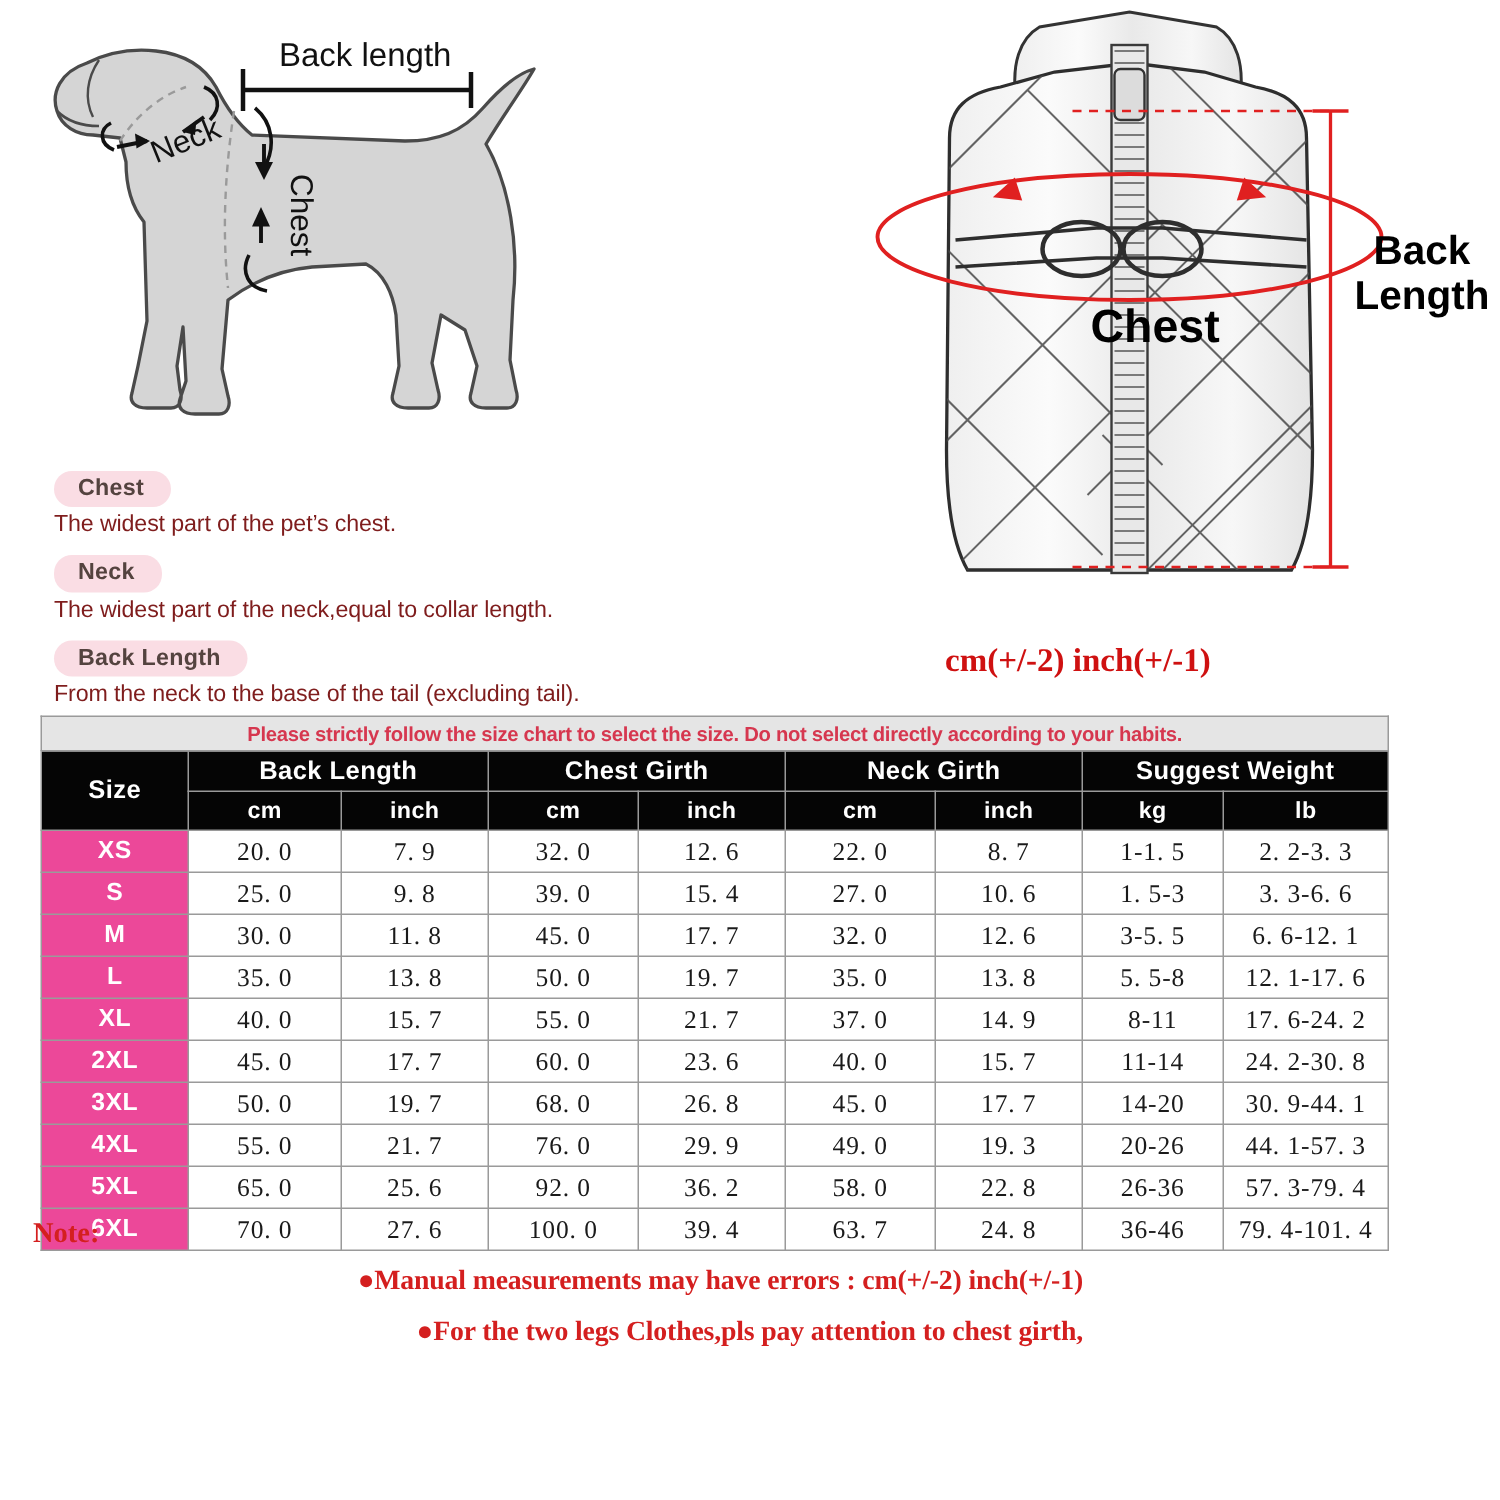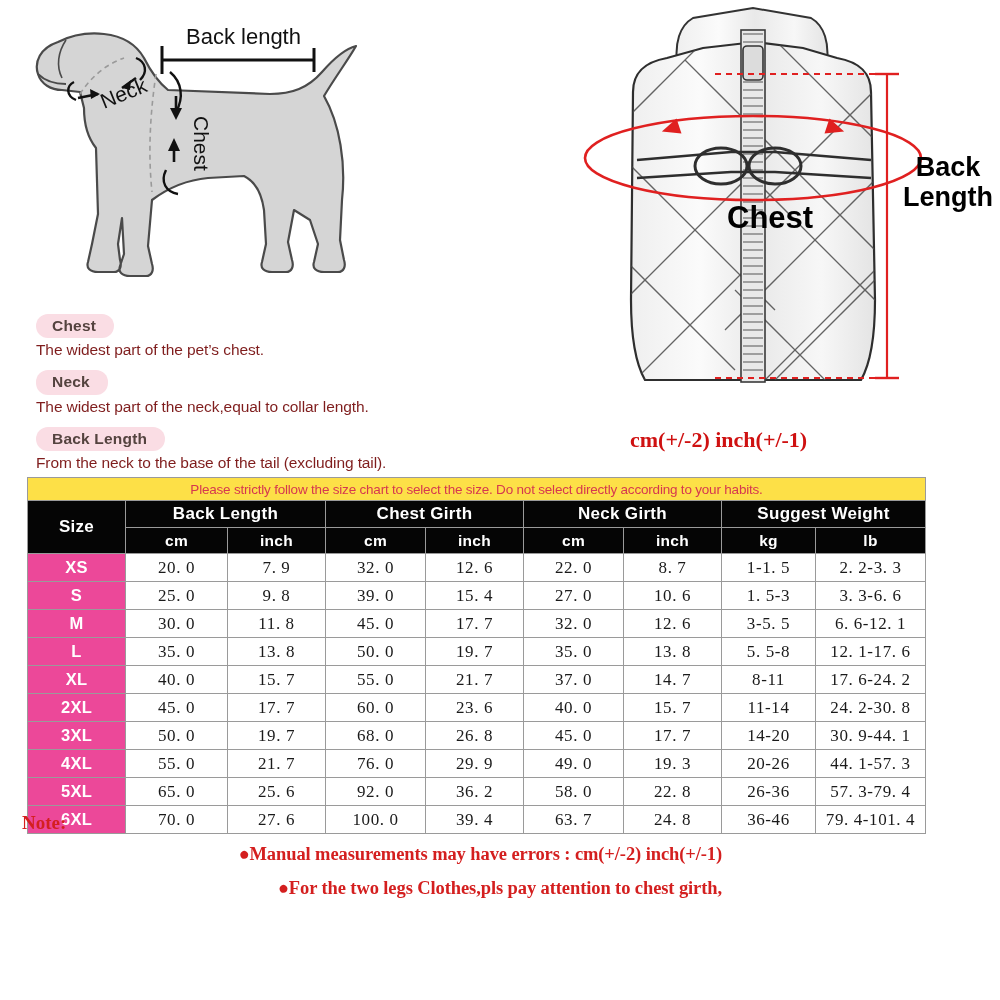--- a/index.html
+++ b/index.html
@@ -75,24 +75,24 @@
     table-layout: fixed;
     border: 1px solid #9a9a9a;
   }
   table.size-chart td, table.size-chart th {
     border: 1px solid #9a9a9a;
     padding: 0;
     text-align: center;
     vertical-align: middle;
   }
   .banner-cell {
-    background: #fde047;
+    background: #e5e5e5;
     color: #d6374f;
     font-size: 13.5px;
-    font-weight: 400;
+    font-weight: 700;
     height: 22px;
     letter-spacing: -.2px;
     white-space: nowrap;
   }
   .hdr {
     background: #050505;
     color: #ffffff;
     font-weight: 700;
     font-size: 17px;
     letter-spacing: .3px;
@@ -437,21 +437,21 @@
         <td class="datacell">5. 5-8</td>
         <td class="datacell">12. 1-17. 6</td>
       </tr>
       <tr>
         <td class="sizecell">XL</td>
         <td class="datacell">40. 0</td>
         <td class="datacell">15. 7</td>
         <td class="datacell">55. 0</td>
         <td class="datacell">21. 7</td>
         <td class="datacell">37. 0</td>
-        <td class="datacell">14. 7</td>
+        <td class="datacell">14. 9</td>
         <td class="datacell">8-11</td>
         <td class="datacell">17. 6-24. 2</td>
       </tr>
       <tr>
         <td class="sizecell">2XL</td>
         <td class="datacell">45. 0</td>
         <td class="datacell">17. 7</td>
         <td class="datacell">60. 0</td>
         <td class="datacell">23. 6</td>
         <td class="datacell">40. 0</td>

